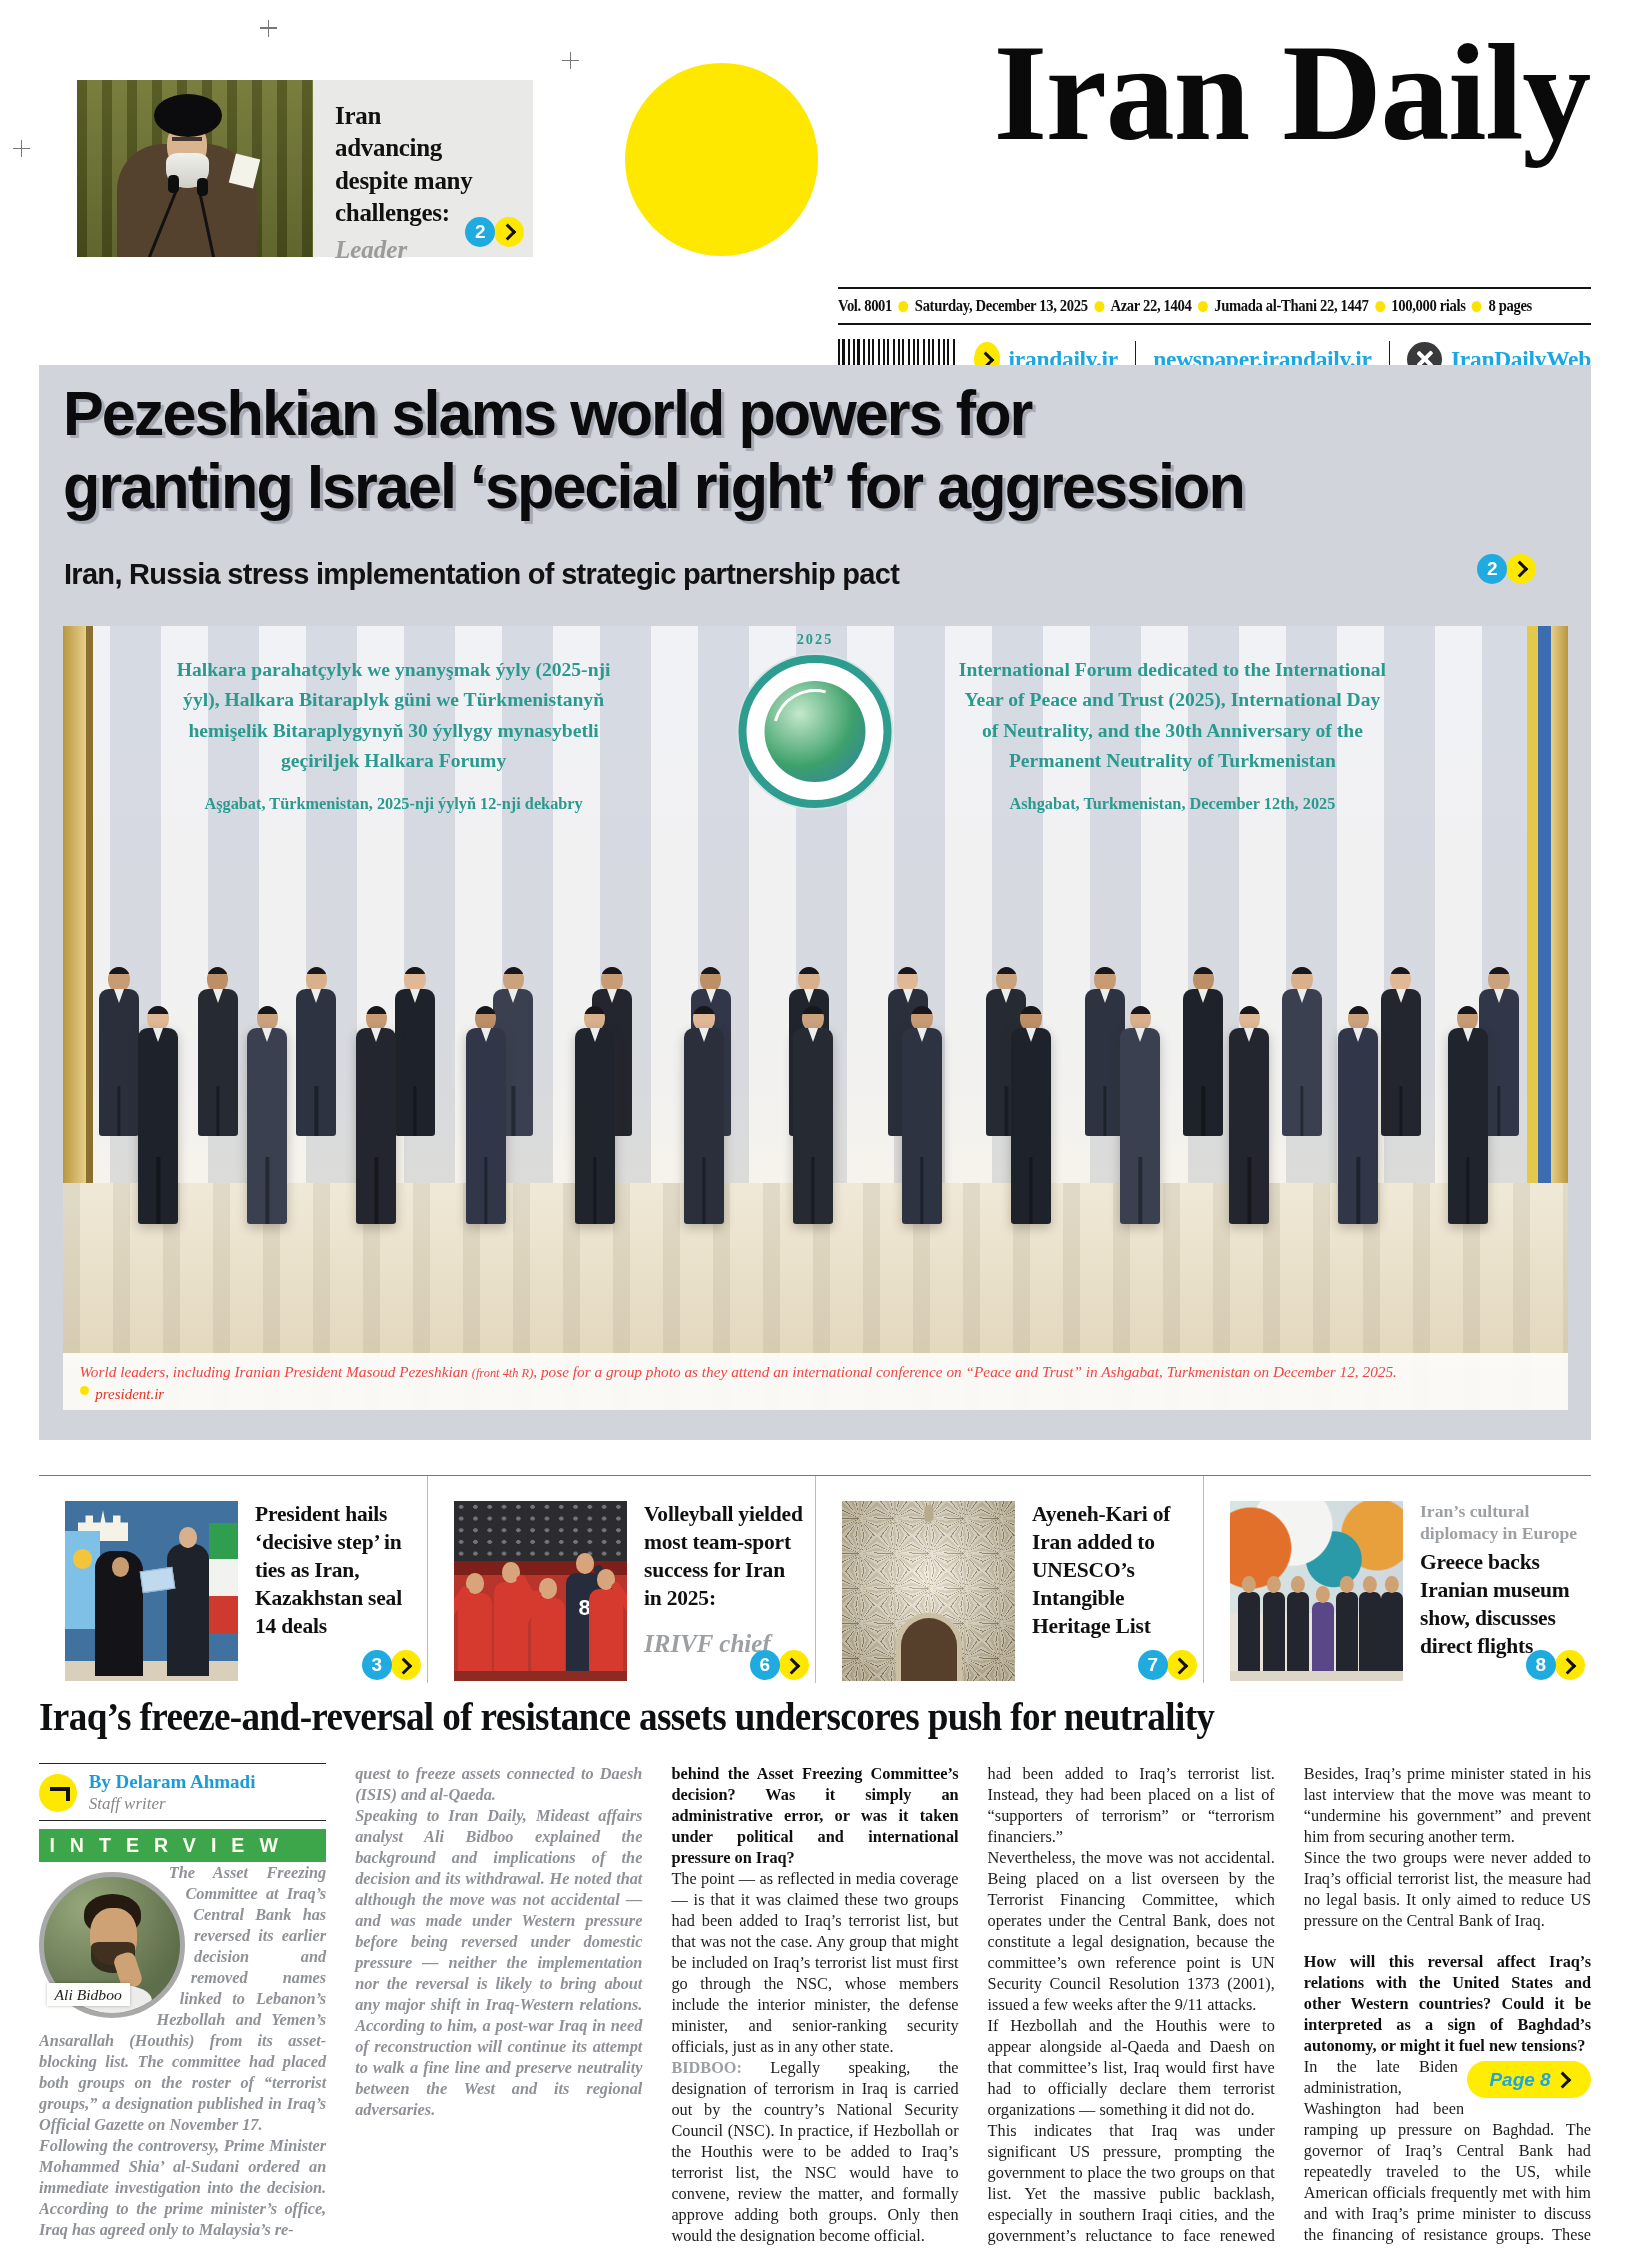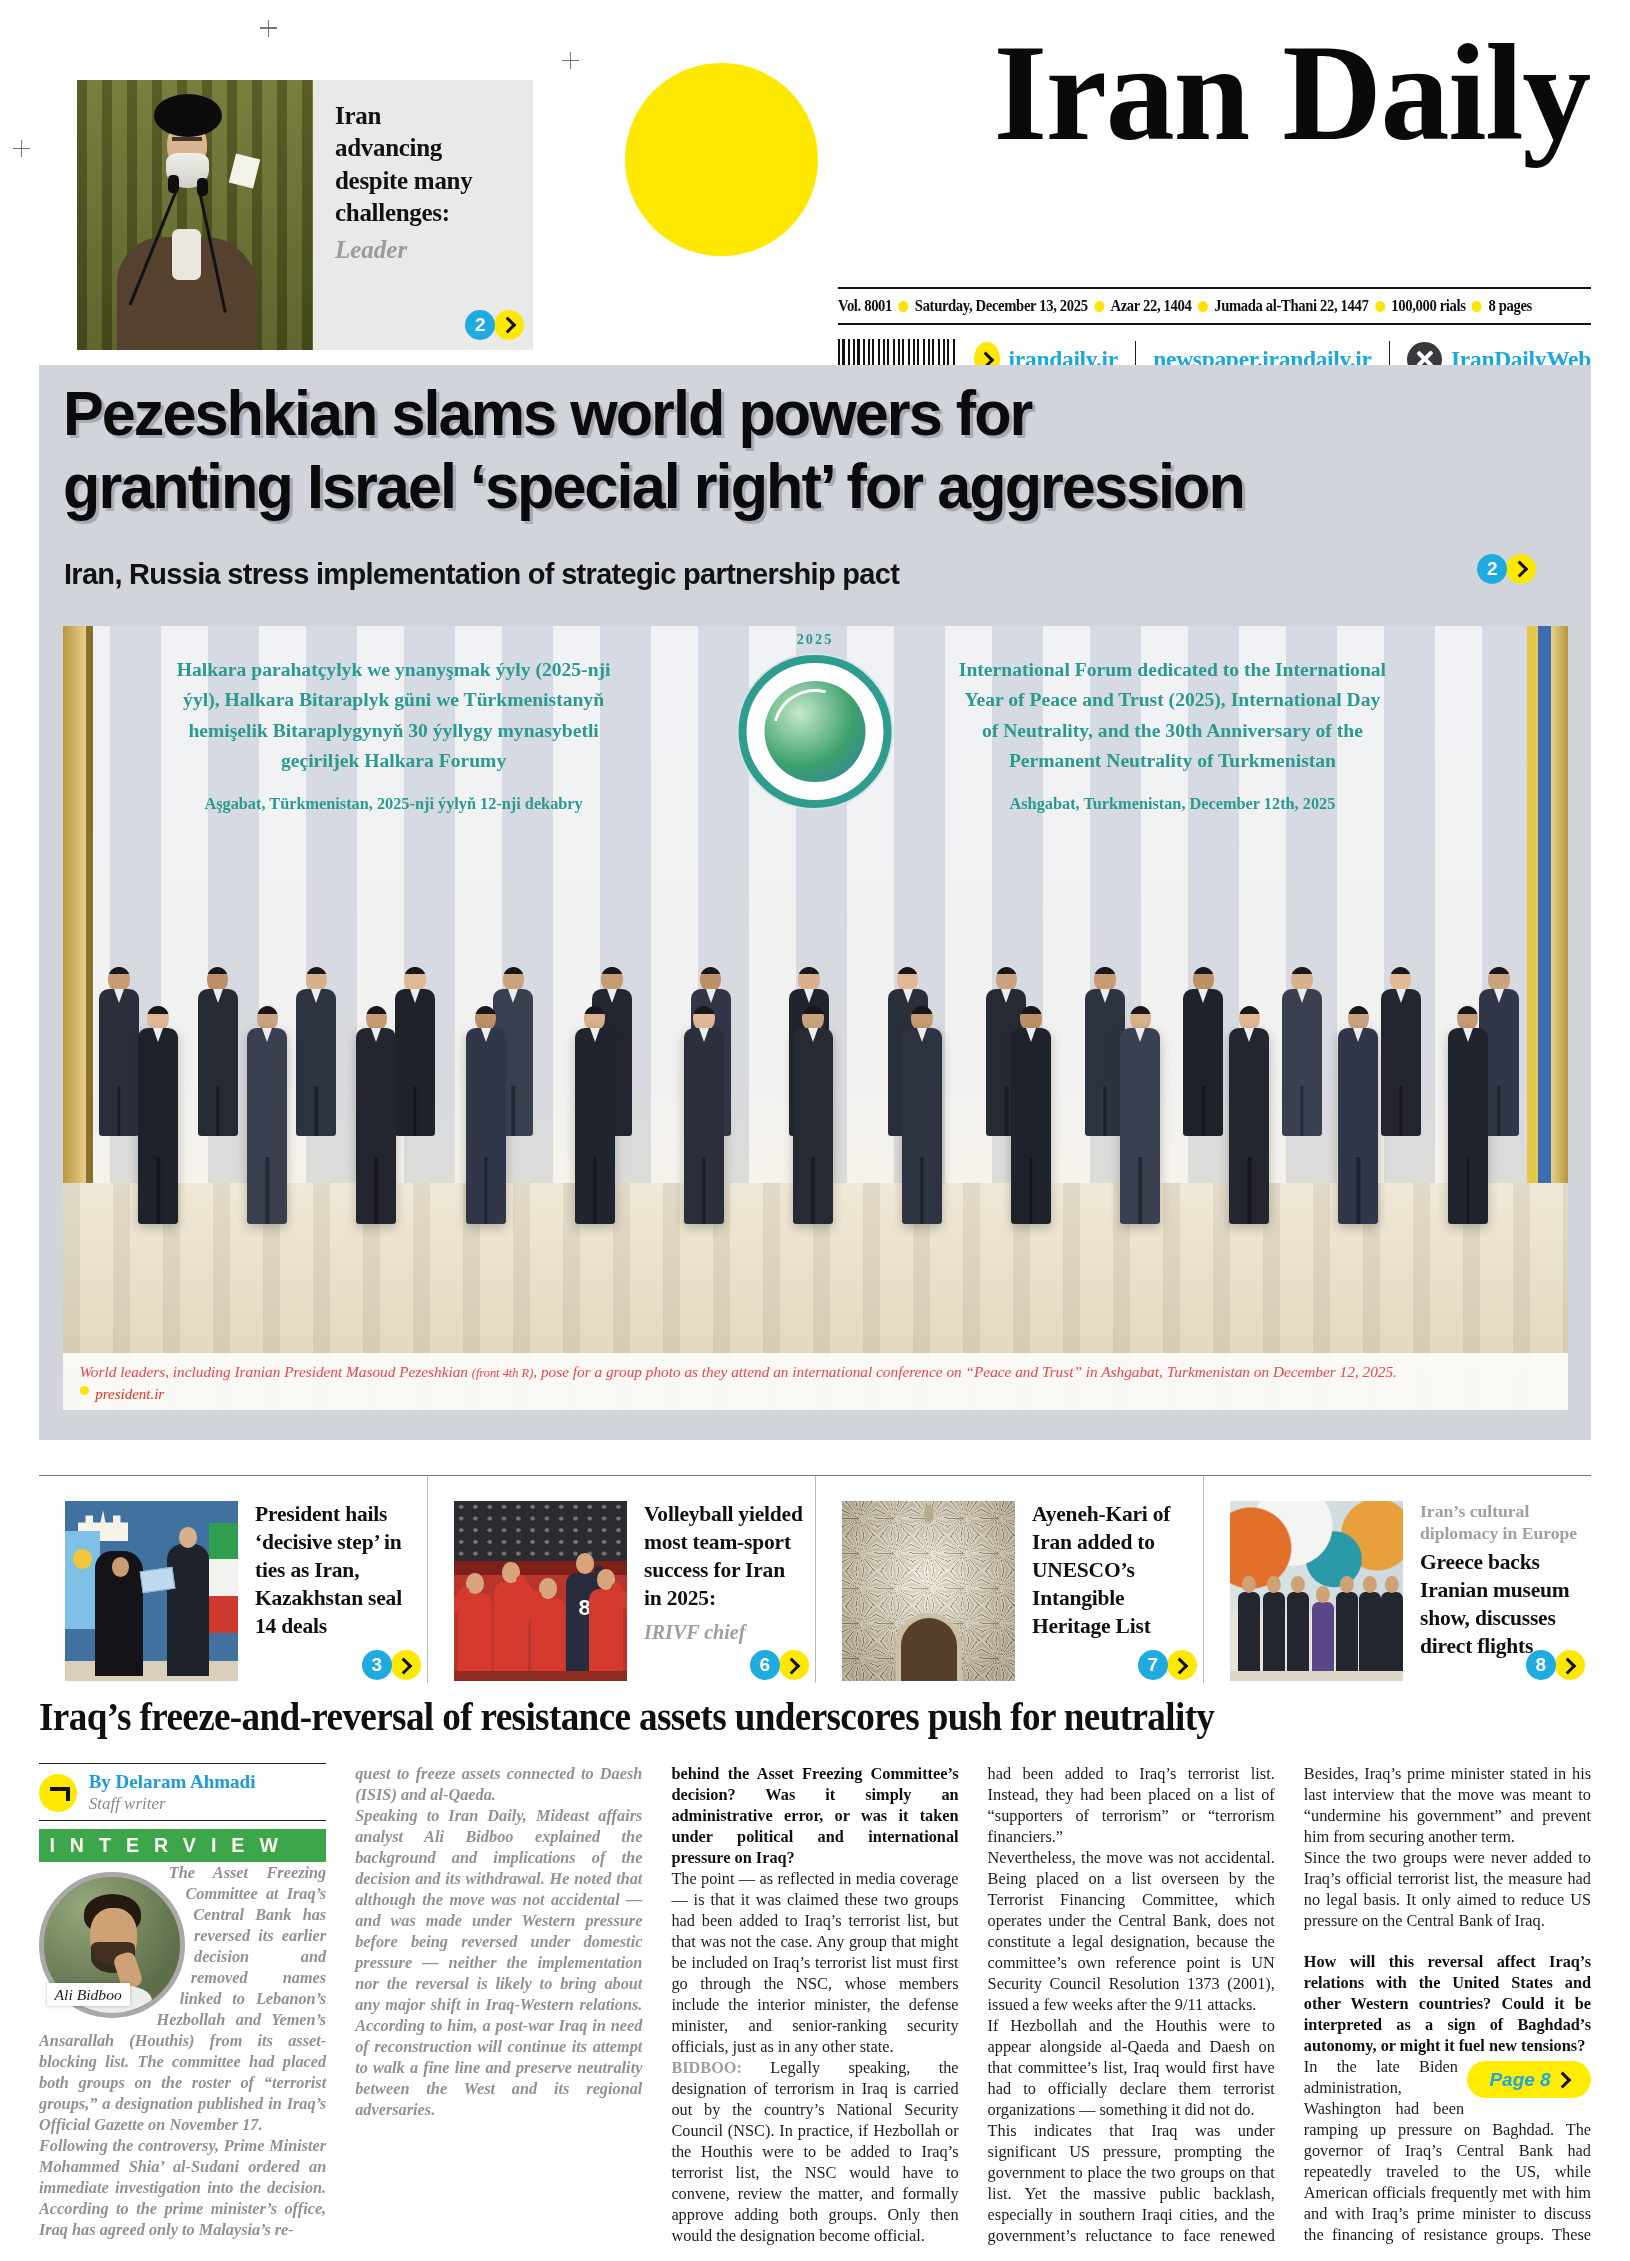--- a/index.html
+++ b/index.html
@@ -6,21 +6,21 @@
   .page{position:relative;width:1630px;height:2261px;background:#fff;overflow:hidden;
         font-family:"Liberation Serif",serif;color:#1a1a1a;}
 
   
   .reg{position:absolute;width:17px;height:17px;}
   .reg::before{content:"";position:absolute;left:7.8px;top:0;width:1.3px;height:17px;background:#777;}
   .reg::after{content:"";position:absolute;left:0;top:7.8px;width:17px;height:1.3px;background:#777;}
   .reg1{left:260px;top:19.6px;} .reg2{left:562px;top:52px;} .reg3{left:13px;top:140px;}
 
   
-  .leader-teaser{position:absolute;left:77px;top:80px;width:456px;height:270px;display:flex;}
+  .leader-teaser{position:absolute;left:77px;top:80px;width:456px;height:177px;display:flex;}
   .lp{position:relative;width:236px;height:100%;overflow:hidden;background:linear-gradient(180deg,#70742f,#545a20);flex:none;}
   .lp i{position:absolute;display:block;}
   .lp .stripes{inset:0;background:repeating-linear-gradient(90deg,rgba(0,0,0,.20) 0 10.4px,rgba(255,255,255,.07) 10.4px 25px);}
   .lp .body{left:40px;bottom:-7.8px;width:140px;height:121px;background:#54422e;border-radius:46px 52px 0 0;}
   .lp .collar{left:95px;bottom:70px;width:29px;height:51px;background:#e9e7de;border-radius:6.5px;}
   .lp .turban{left:77px;top:14.3px;width:68px;height:43px;background:#0c0c0e;border-radius:50%;}
   .lp .face{left:90px;top:42px;width:40px;height:47px;background:#d9b48e;border-radius:46%;}
   .lp .glasses{left:95px;top:57px;width:30px;height:3.9px;background:#43372b;}
   .lp .beard{left:89px;top:73px;width:43px;height:35px;background:linear-gradient(#f0f0ec,#cfcfc6);border-radius:30% 30% 55% 55%;}
   .lp .paper{left:155px;top:76px;width:25px;height:30px;background:#f4f3ea;transform:rotate(14deg);}
@@ -112,21 +112,21 @@
 
   
   .teaser-row{position:absolute;left:39px;top:1475px;width:1552px;height:207px;border-top:1.3px solid #73787c;
               display:grid;grid-template-columns:1fr 1fr 1fr 1fr;}
   .teaser{position:relative;padding:25px 7.8px 0 26px;display:flex;gap:17px;}
   .teaser + .teaser{border-left:1.3px solid #b9bcbf;}
   .t-photo{position:relative;width:173px;height:180px;flex:none;overflow:hidden;}
   .t-text{position:relative;flex:1;padding-right:3.9px;}
   .t-head{font-size:21.5px;font-weight:700;line-height:1.3;letter-spacing:-0.2px;color:#101010;}
   .t-kicker{font-size:17.6px;font-weight:700;color:#9da0a3;line-height:1.25;margin-bottom:3.9px;}
-  .t-attr{font-size:20px;font-weight:700;font-style:italic;color:#9da0a3;margin-top:8px;}
+  .t-attr{font-size:25px;font-weight:700;font-style:italic;color:#9da0a3;margin-top:17px;}
   .t-chips{position:absolute;right:6.5px;bottom:2.6px;}
 
   
   .tp-kaz{background:#40719f;}
   .tp-kaz i{position:absolute;display:block;}
   .k-orn{left:13px;top:9px;width:50px;height:31px;background:#f5f2e8;
          clip-path:polygon(0 100%,0 40%,15% 40%,15% 18%,30% 18%,30% 40%,45% 40%,50% 0,55% 40%,70% 40%,70% 18%,85% 18%,85% 40%,100% 40%,100% 100%);}
   .k-kz{left:0;top:30px;width:35px;height:98px;background:#7fc0e6;}
   .k-kz::before{content:"";position:absolute;left:7.8px;top:18px;width:19.6px;height:19.6px;border-radius:50%;background:#f2c53a;}
   .k-ir{right:0;top:22px;width:29px;height:110px;background:linear-gradient(180deg,#2f9e4f 0 33%,#f2f2ee 33% 66%,#cf3a2f 66%);}

